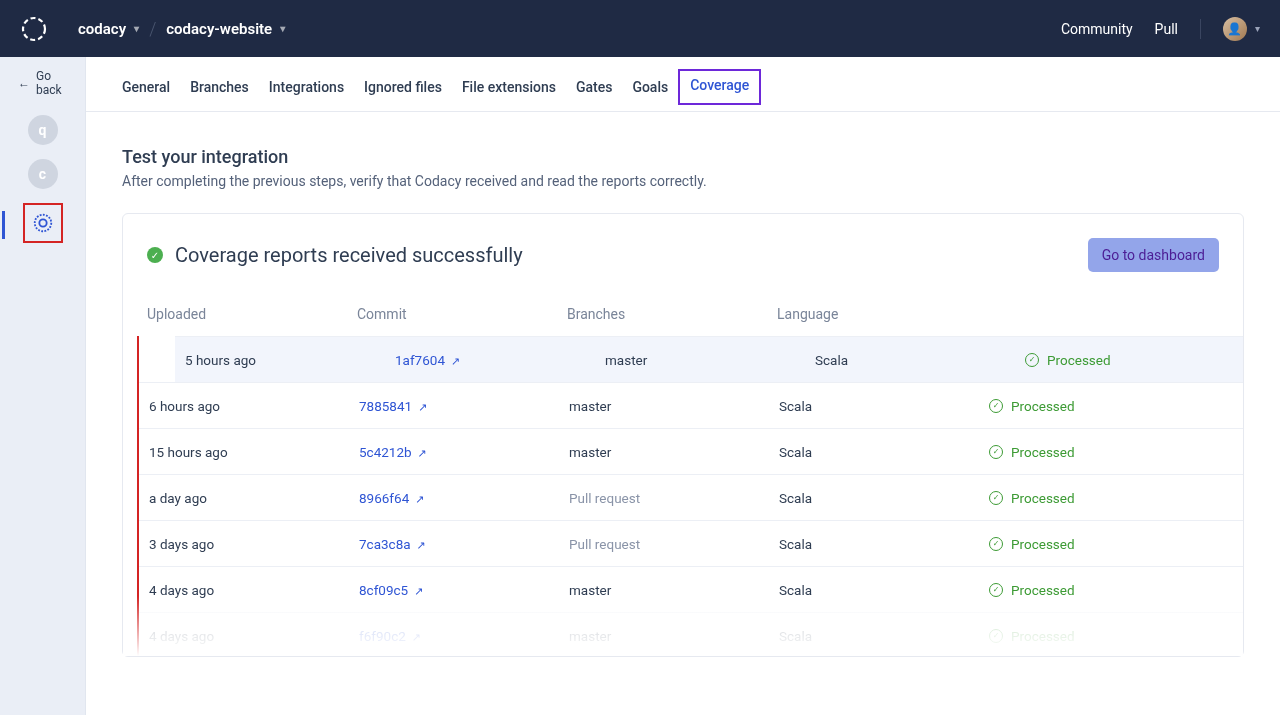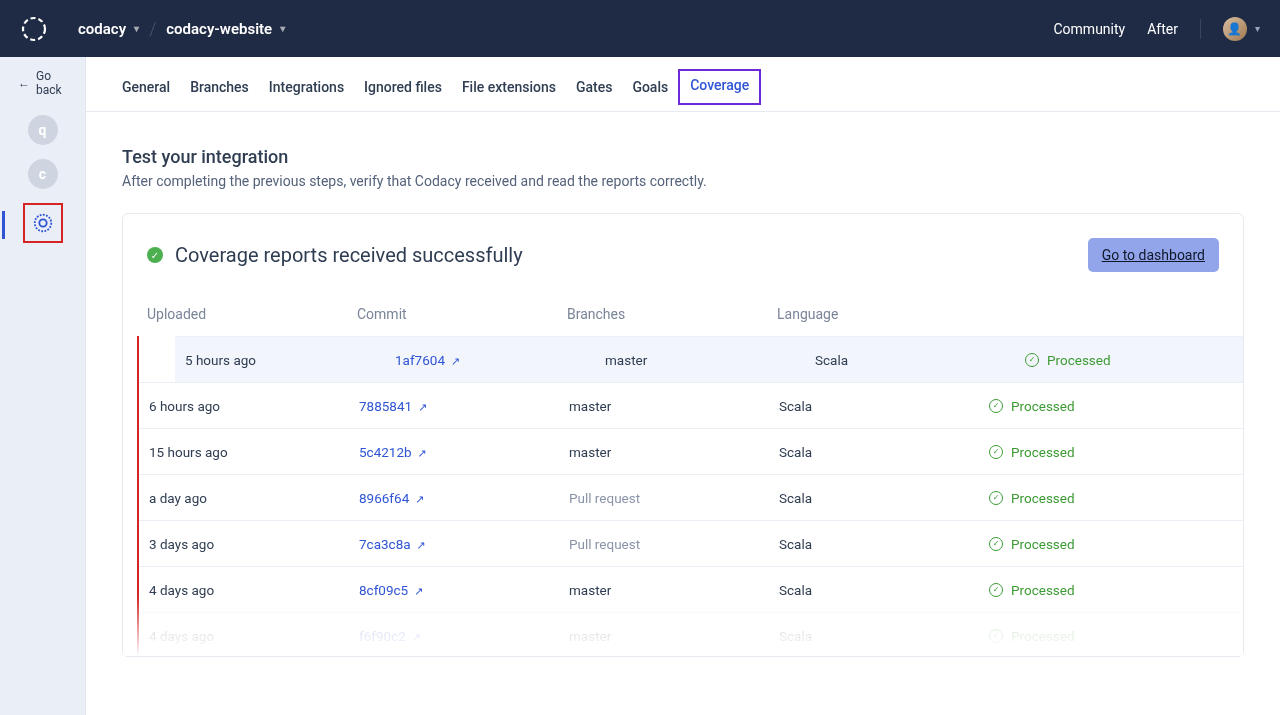--- a/index.html
+++ b/index.html
@@ -35,21 +35,21 @@
 .content { padding:34px 36px 0; }
 .sect-title { font-size:18px; font-weight:500; color:#2f3d52; margin-bottom:6px; }
 .sect-sub { font-size:14px; color:#55627a; margin-bottom:24px; }
 
 .panel { border:1px solid #e6e9f0; border-radius:6px; padding:24px 0 0; position:relative; }
 .panel-head { display:flex; align-items:center; padding:0 24px 22px; }
 .succ-ico { width:16px; height:16px; background:#4caf50; border-radius:50%; display:flex; align-items:center; justify-content:center; color:#fff; font-size:10px; margin-right:12px; }
 .succ-txt { font-size:20px; color:#2f3d52; flex:1; }
 .btn { height:34px; padding:0 14px; border-radius:5px; font-size:14px; cursor:pointer; display:flex; align-items:center; }
 .btn-outline { border:1px solid #2f55d4; color:#2f55d4; background:#fff; margin-right:10px; }
-.btn-primary { background:#93a5ea; color:#0f172a; border:none;text-decoration:underline; }
+.btn-primary { background:#93a5ea; color:#4c1d95; border:none; }
 
 .thead, .trow { display:flex; padding:0 24px; }
 .thead { color:#7a8599; font-size:14px; padding-bottom:14px; padding-top:12px; }
 .col-up { width:210px; }
 .col-cm { width:210px; }
 .col-br { width:210px; }
 .col-ln { width:210px; }
 .col-st { flex:1; }
 
 .tbody { position:relative; max-height:320px; overflow:hidden; border-left:2px solid #d42424; margin-left:14px; padding-left:0; }
@@ -81,21 +81,21 @@
       <span class="chev">▾</span>
     </div>
     <span class="sep">/</span>
     <div class="bcseg">
       <span>codacy-website</span>
       <span class="chev">▾</span>
     </div>
   </div>
   <div class="topbar-right">
     <span class="link">Community</span>
-    <span class="link">After</span>
+    <span class="link">Pull</span>
     <span class="div"></span>
     <div class="avatar-wrap">
       <div class="avatar">👤</div>
       <span class="chev" style="color:#9aa3b9;font-size:10px;">▾</span>
     </div>
   </div>
 </div>
 
 <div class="layout">
   <div class="sidebar">

